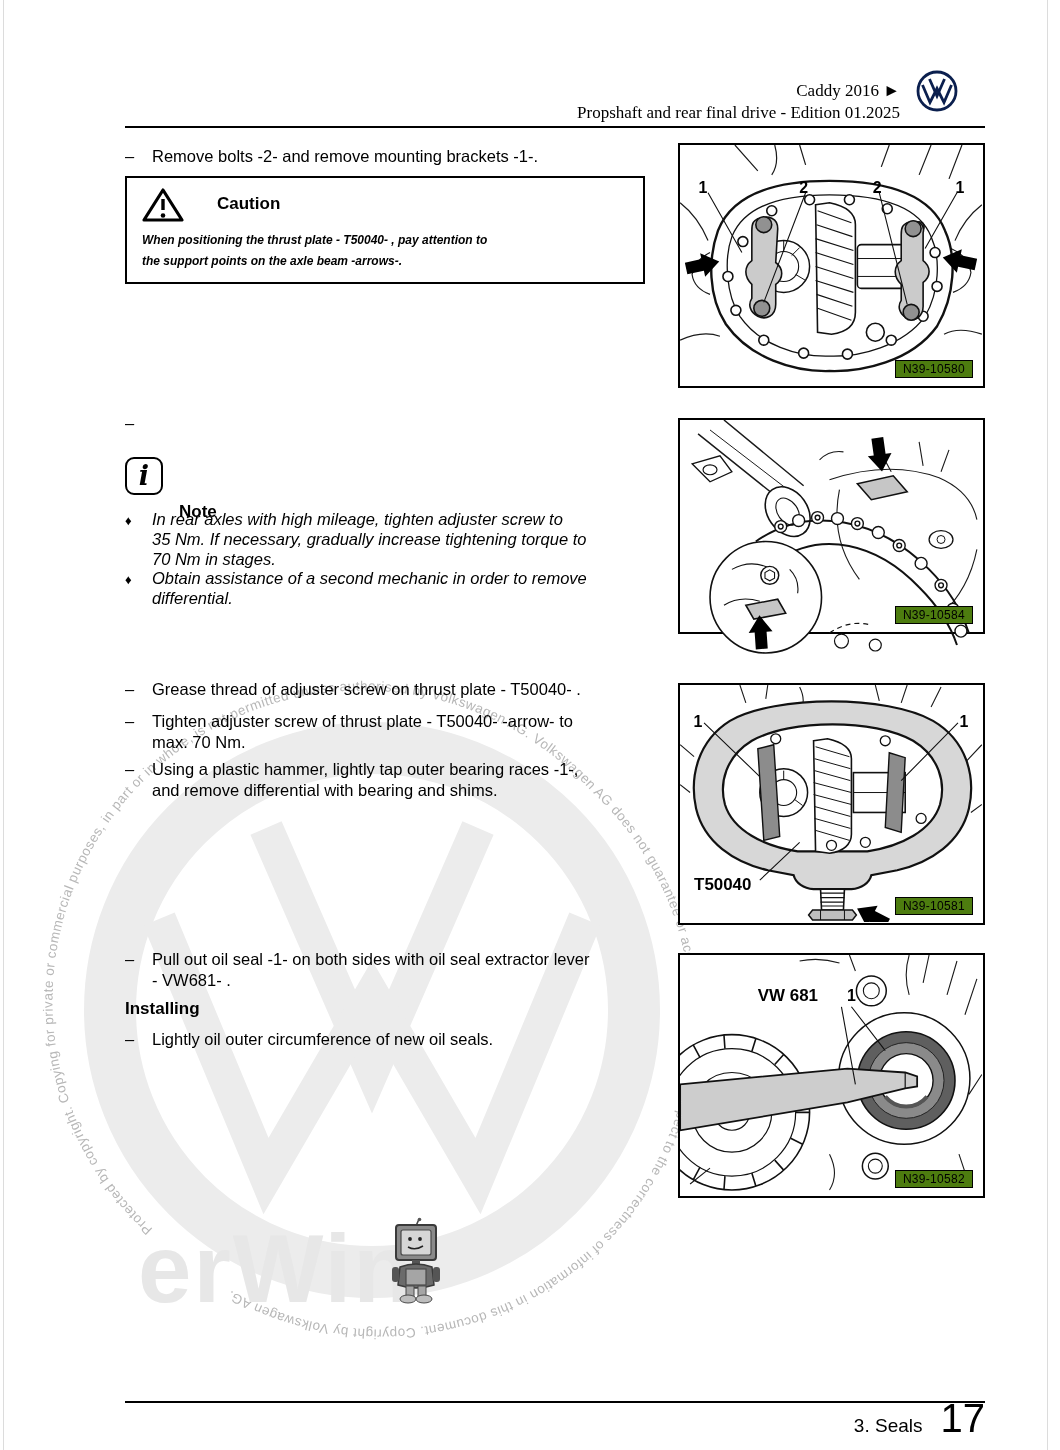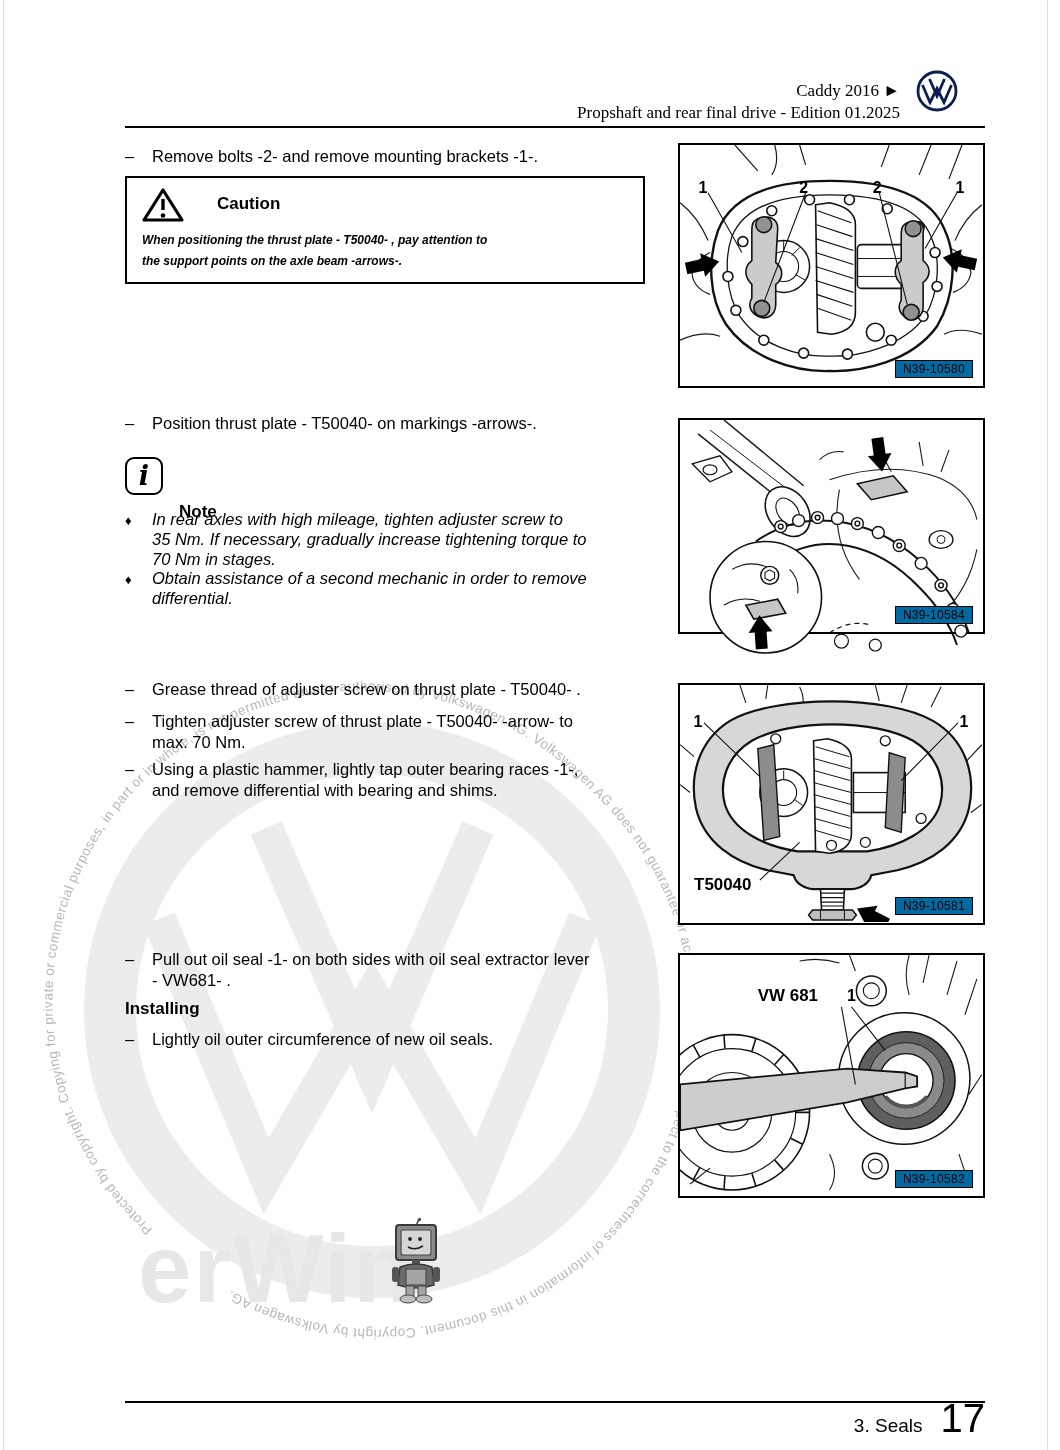--- a/index.html
+++ b/index.html
@@ -28,21 +28,21 @@
   .note-icon{position:absolute;left:125px;top:457px;width:38px;height:38px;border:2.5px solid #000;
              border-radius:9px;box-sizing:border-box;display:flex;align-items:center;justify-content:center;}
   .note-icon span{font-family:"DejaVu Serif",serif;font-style:italic;font-weight:bold;font-size:27px;
                   line-height:1;transform:translateY(-1px);}
   .note-title{position:absolute;left:179px;top:466px;font-size:17px;font-weight:bold;margin-top:36px;}
   .sub-head{position:absolute;left:125px;font-size:17px;font-weight:bold;}
   
   .figure{position:absolute;left:678px;width:307px;border:2.2px solid #000;background:#fff;
           box-sizing:border-box;}
   .figure svg{display:block;}
-  .fig-label{position:absolute;right:10px;bottom:8px;border:1.4px solid #000;background:#0369a1;
+  .fig-label{position:absolute;right:10px;bottom:8px;border:1.4px solid #000;background:#4d7c0f;
              font-size:12px;line-height:16px;padding:0 7px;letter-spacing:0.3px;}
   
   .ftr-rule{position:absolute;left:125px;top:1401px;width:860px;height:2px;background:#000;}
   .ftr{position:absolute;right:75px;top:1398px;display:flex;align-items:baseline;gap:18px;}
   .ftr .sec{font-size:19px;}
   .ftr .pg{font-size:40px;line-height:1;}
   .wm{position:absolute;left:0;top:0;pointer-events:none;}
 </style>
 </head>
 <body>
@@ -110,21 +110,20 @@
       <line x1="22" y1="13" x2="22" y2="24" stroke="#000" stroke-width="3.4"></line>
       <circle cx="22" cy="29.5" r="2.3" fill="#000"></circle>
     </svg>
     <div class="caution-title">Caution</div>
     <div class="caution-text">When positioning the thrust plate - T50040- , pay attention to
 the support points on the axle beam -arrows-.</div>
   </div>
 
   <div class="step" style="top:413px;">
     <span class="m">–</span>
-    <span class="t">Position thrust plate - T50040- on markings -arrows-.</span>
   </div>
 
   <div class="note-icon">
       <span>i</span>
     </div>
   <div class="note-title">Note</div>
 
   <div class="note-item" style="top:509px;">
     <span class="m">♦</span>
     <span class="t">In rear axles with high mileage, tighten adjuster screw to

